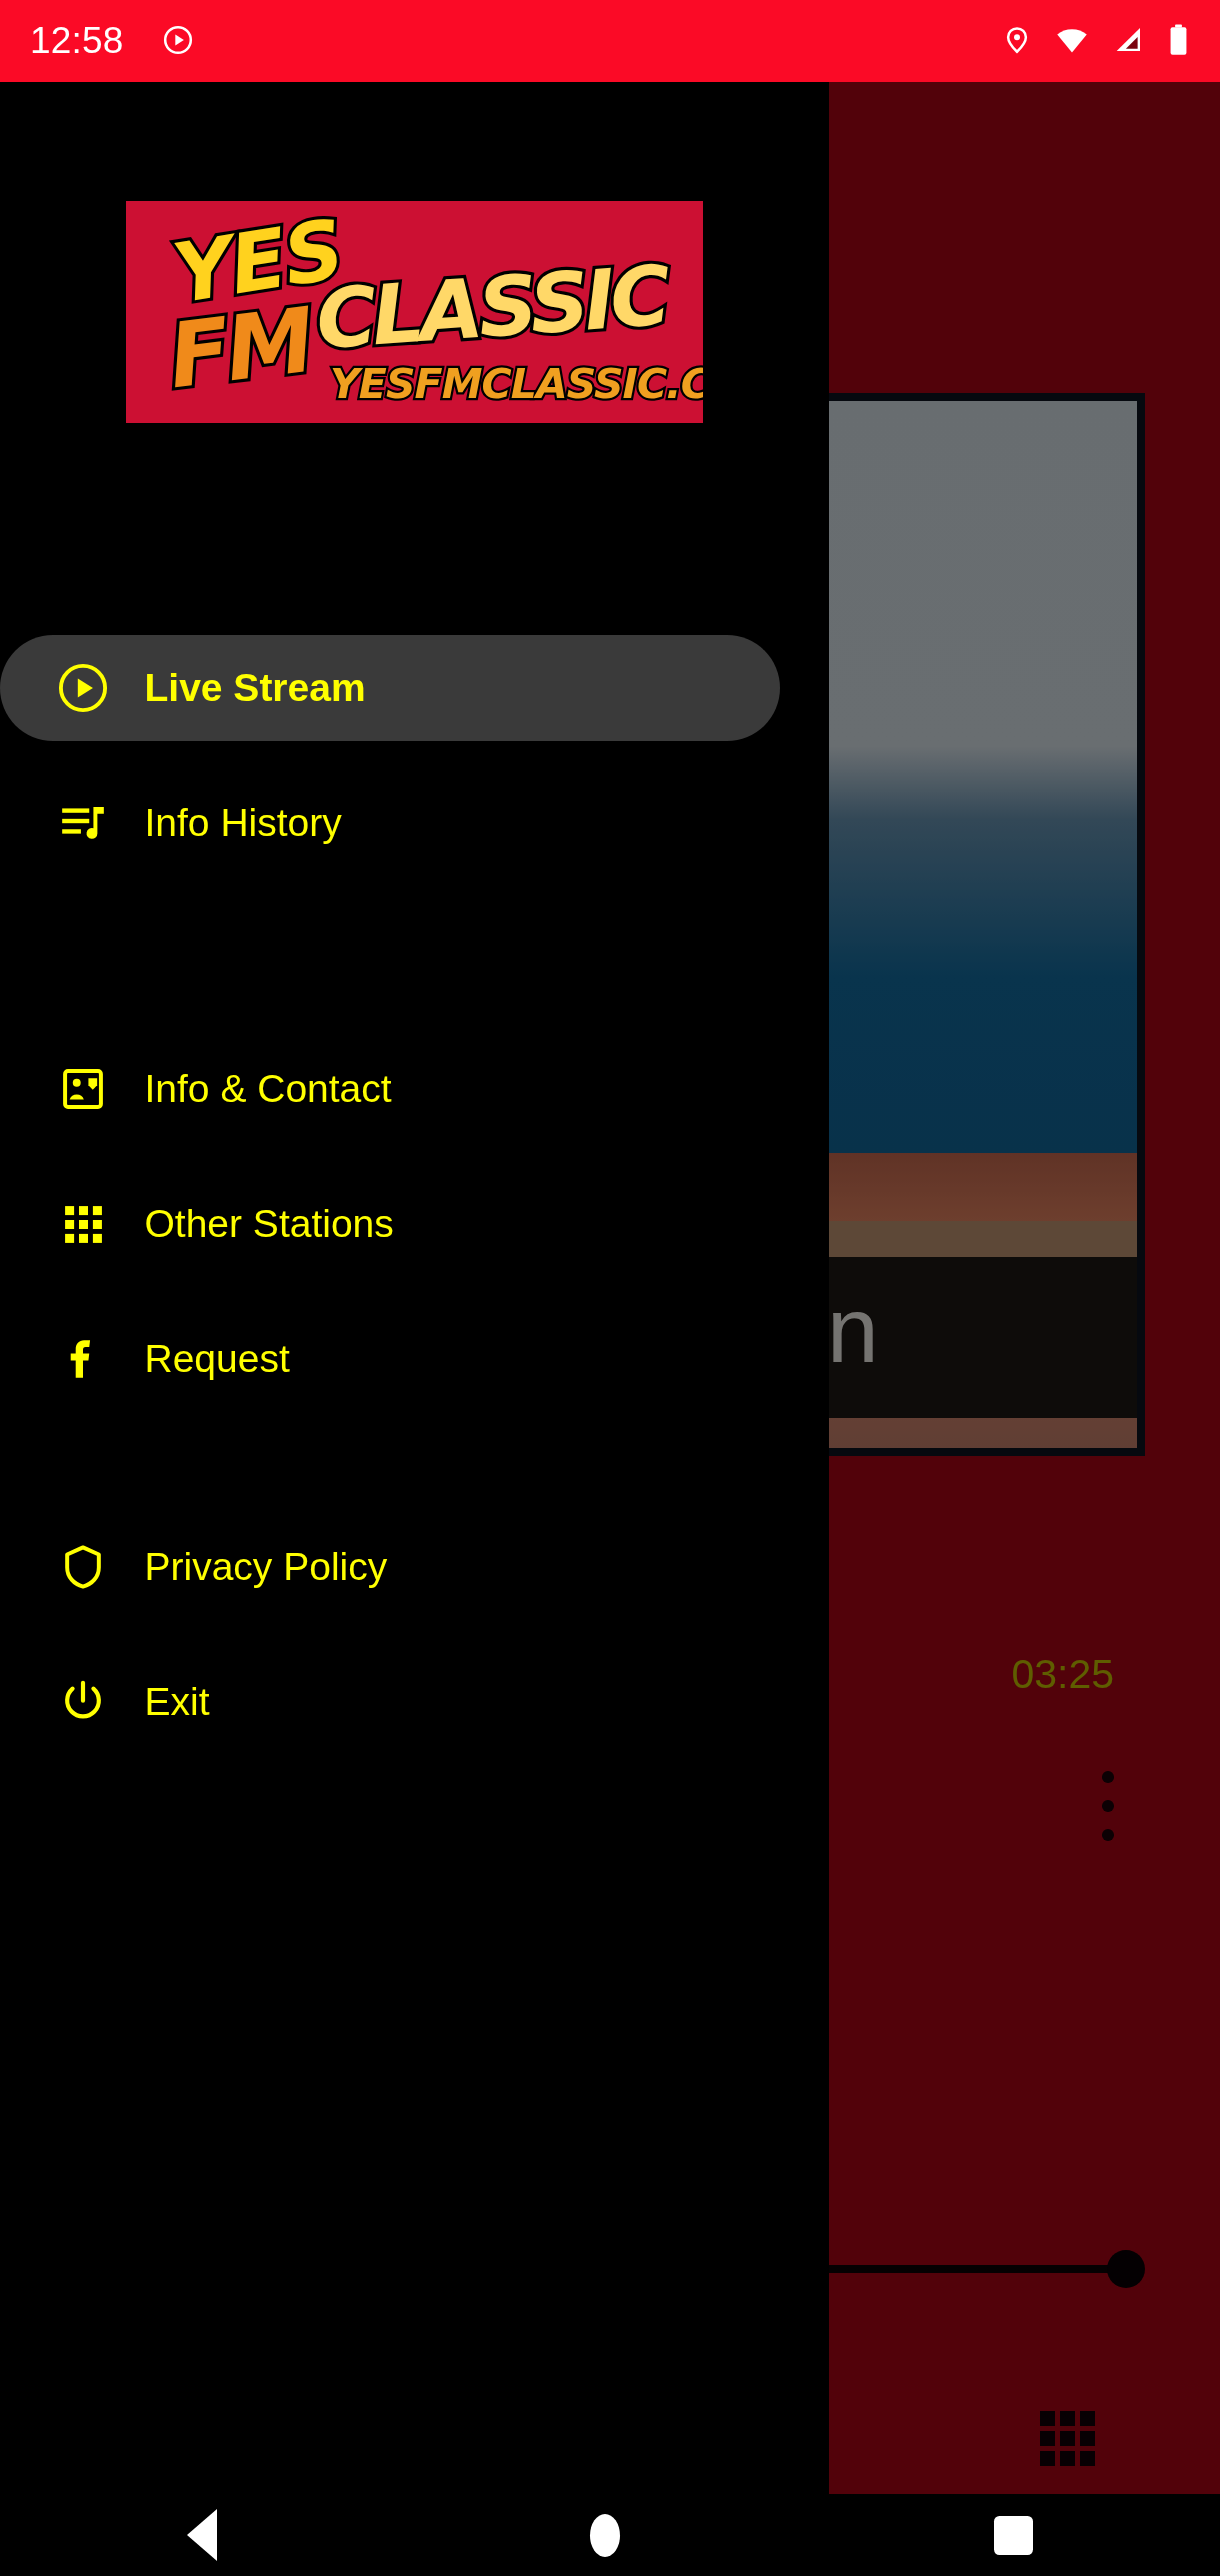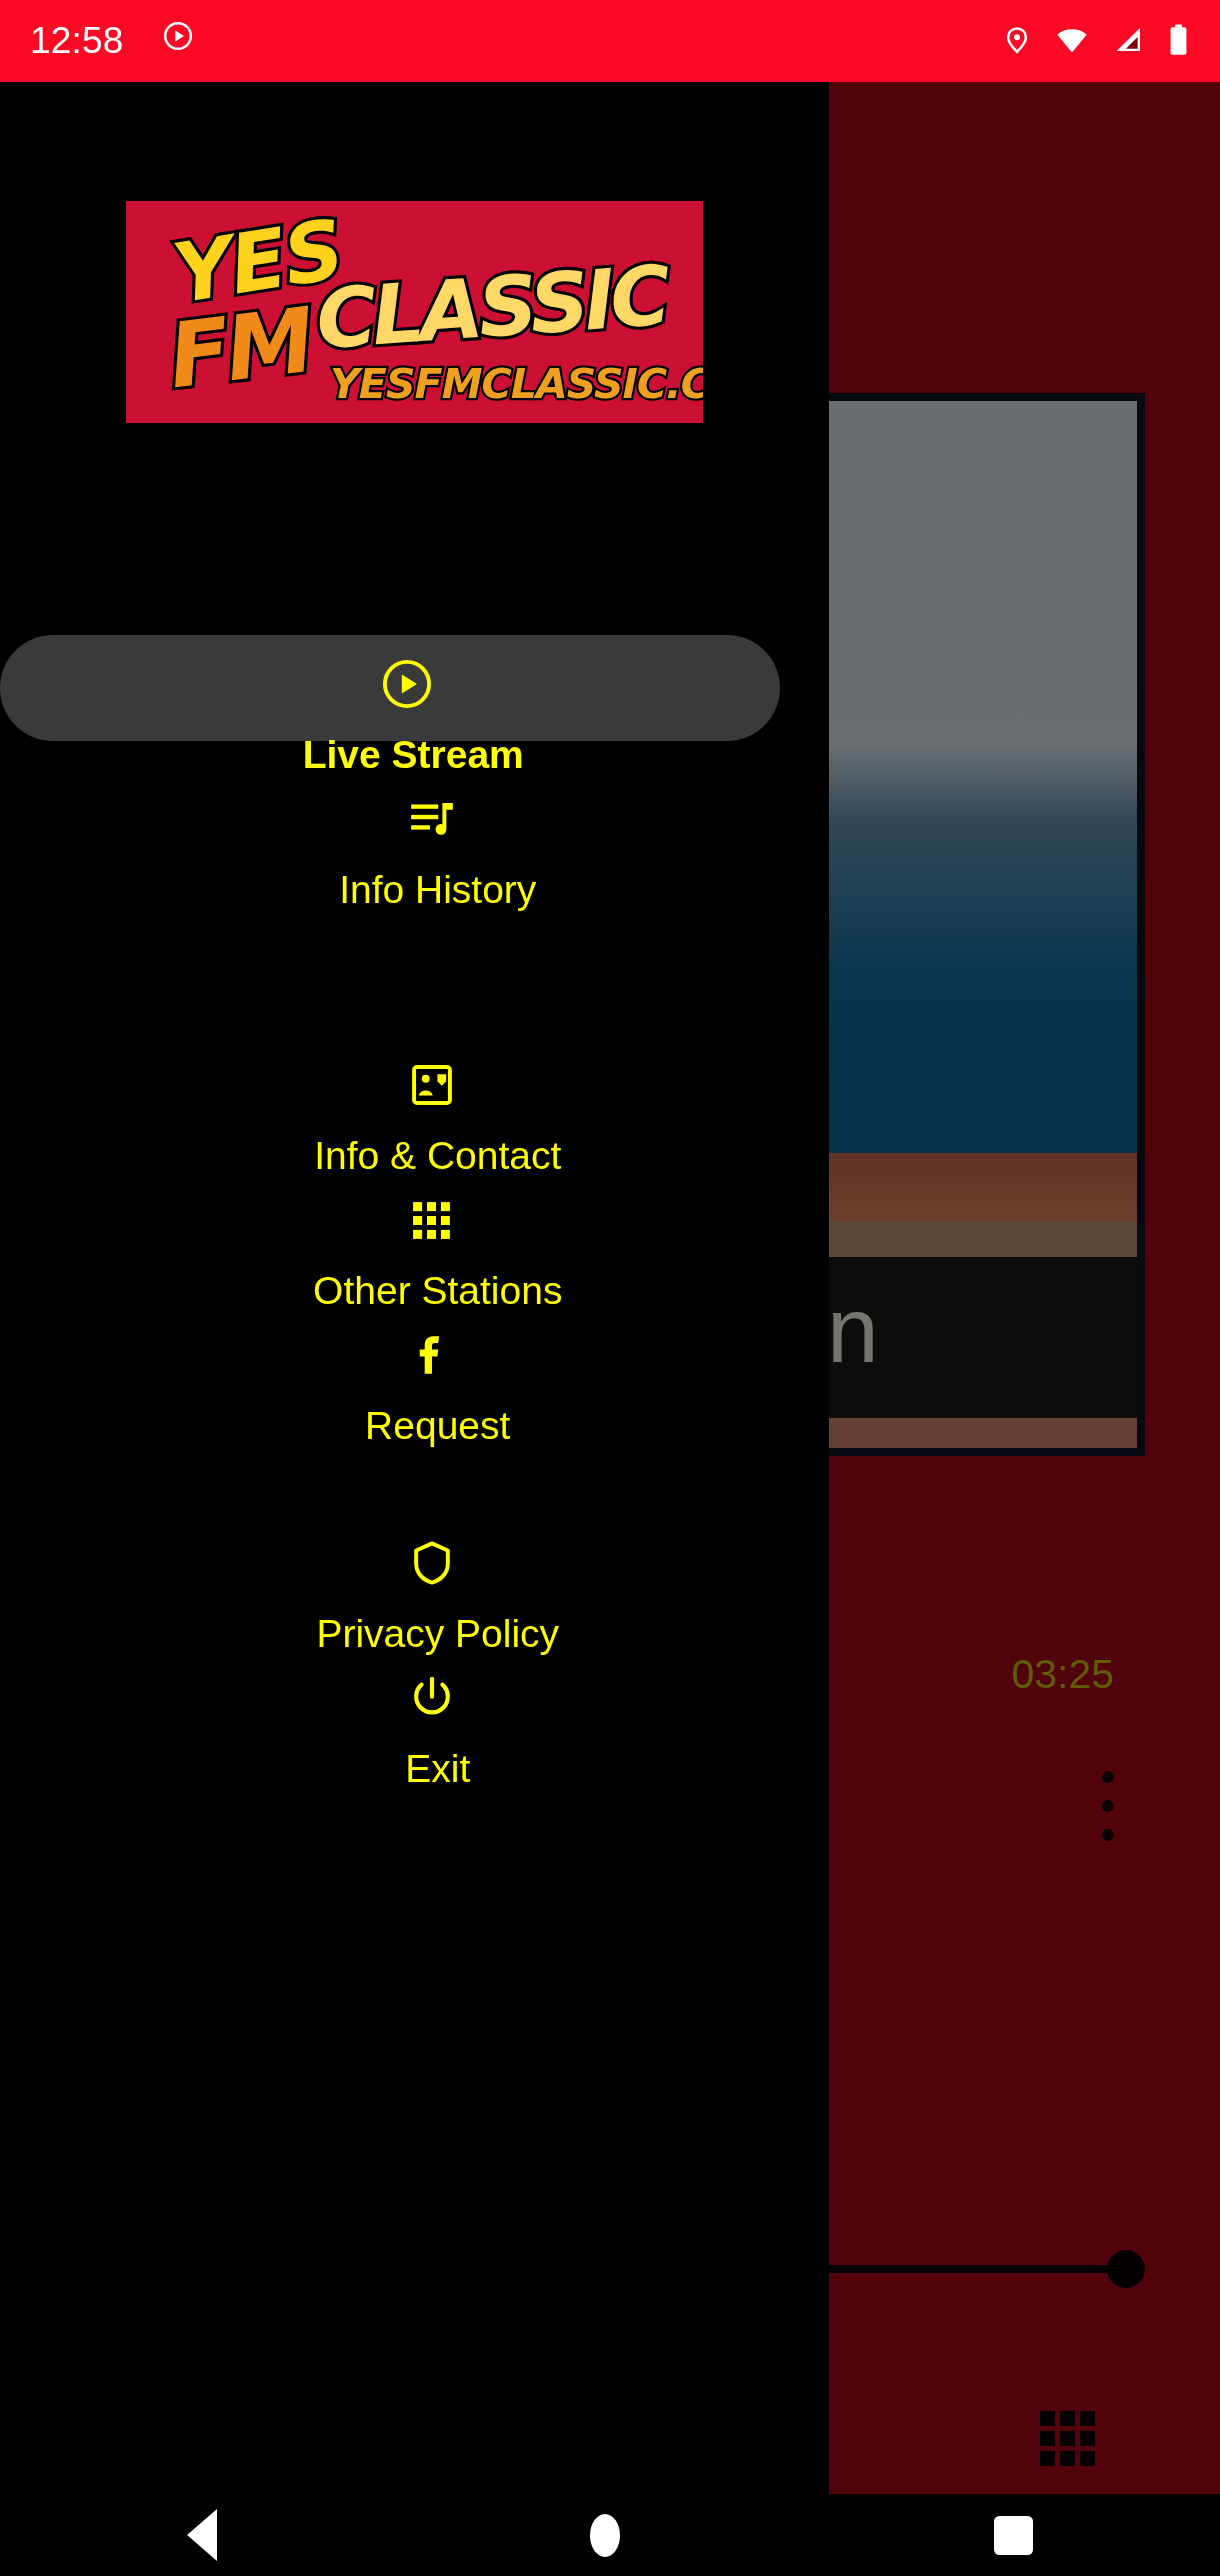--- a/index.html
+++ b/index.html
@@ -10,21 +10,21 @@
     overflow:hidden;
   }
   .phone { position:relative; width:1220px; height:2576px; background:#000; overflow:hidden; }
 
   
   .status-bar{
     position:absolute; top:0; left:0; width:1220px; height:82px;
     background:#FB0A26; display:flex; align-items:center;
     padding:0 30px; z-index:40;
   }
-  .status-left{ display:flex; align-items:flex-start; gap:38px; }
+  .status-left{ display:flex; align-items:center; gap:38px; }
   .status-clock{ color:#fff; font-size:37px; letter-spacing:0.2px; }
   .status-right{ margin-left:auto; display:flex; align-items:center; gap:23px; }
   .si{ display:block; }
 
   
   .player-bg{
     position:absolute; top:82px; left:0; width:1220px; height:2451px;
     background:#7A0410; overflow:hidden; z-index:5;
   }
   .player-title{
@@ -124,21 +124,21 @@
     position:absolute; left:204px; top:159px;
     font-family:"DejaVu Sans", sans-serif; font-weight:bold; font-style:italic;
     font-size:41px; color:#F0A020;
     -webkit-text-stroke:4.5px #000; paint-order:stroke fill;
     letter-spacing:-0.9px;
   }
 
   .menu{ position:absolute; top:553px; left:0; width:829px; }
   .menu-item{
     position:relative; display:flex; align-items:center;
-    height:106px; padding-left:34px; cursor:pointer;flex-direction:column;
+    height:106px; padding-left:34px; cursor:pointer;
   }
   .menu-item.active{
     background:#3A3A3A; border-radius:53px; margin-right:49px;
   }
   .mi-icon{ width:98px; display:flex; align-items:center; justify-content:center; flex:0 0 98px; }
   .mi-label{ color:#FFFF00; font-size:39px; margin-left:12.5px; }
   .menu-item.active .mi-label{ font-weight:bold; }
   .gap-sm{ height:29px; }
   .gap-md{ height:73px; }
 

